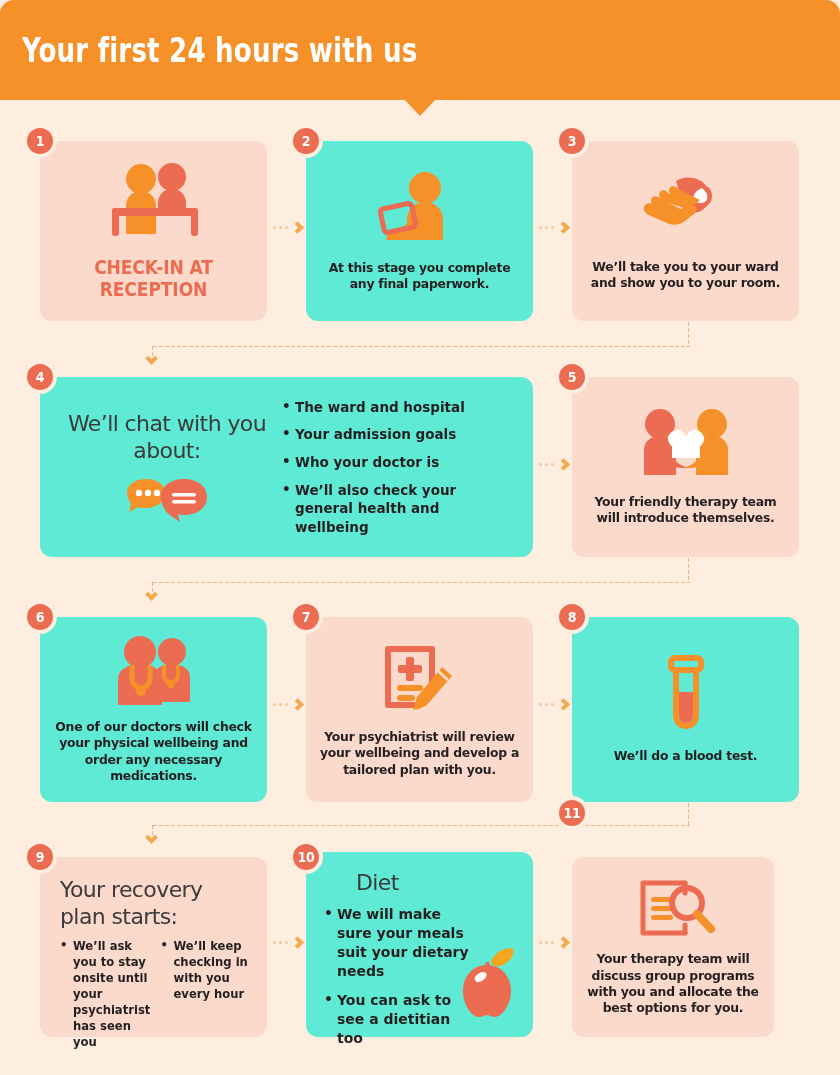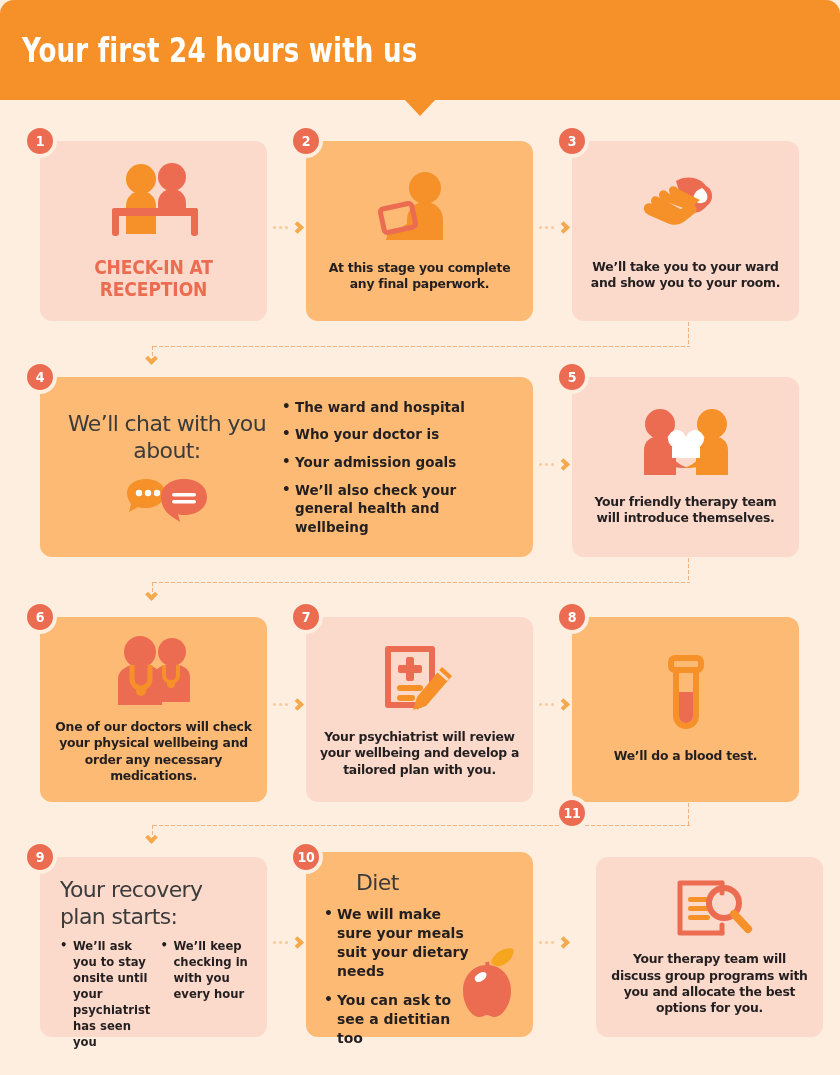--- a/index.html
+++ b/index.html
@@ -47,21 +47,21 @@
     border-top: 16px solid #F59128;
   }
 
   
   .board { position: absolute; left: 0; top: 100px; width: 840px; height: 975px; }
 
   .card {
     position: absolute;
     border-radius: 12px;
   }
-  .card.white { background: #fdba74; padding-left: 32px; }
+  .card.white { background: #5eead4; padding-left: 32px; }
   .card.peach { background: #FBD9CB; }
 
   .badge {
     position: absolute;
     width: 34px; height: 34px;
     border-radius: 50%;
     background: #EC6C52;
     border: 4px solid #FDEEDF;
     color: #FFFFFF;
     font-size: 14px;
@@ -258,22 +258,22 @@
             <circle cx="27" cy="18" r="3.2" fill="#FFFFFF"></circle>
             <circle cx="36" cy="18" r="3.2" fill="#FFFFFF"></circle>
             <path d="M40 22c0-11 10-18 23-18s23 7 23 18-10 18-23 18c-2 0-4 0-6-1l2 8-9-6c-6-4-10-11-10-19z" fill="#EC6C52"></path>
             <rect x="51" y="18" width="24" height="3.6" rx="1.8" fill="#FFFFFF"></rect>
             <rect x="51" y="25" width="24" height="3.6" rx="1.8" fill="#FFFFFF"></rect>
           </svg>
         </div>
       </div>
       <ul class="blist" style="flex:1; font-size:13.5px; line-height:1.38; padding-left:6px;">
         <li style="margin-bottom:9px;">The ward and hospital</li>
+        <li style="margin-bottom:9px;">Your admission goals</li>
         <li style="margin-bottom:9px;">Who your doctor is</li>
-        <li style="margin-bottom:9px;">Your admission goals</li>
         <li>We’ll also check your general health and wellbeing</li>
       </ul>
     </div>
   </div>
   <div class="badge" style="left:23px; top:260px;">4</div>
 
   <div class="harrow" style="left:539px; top:360px;">
     <span class="d"></span>
     <span class="d"></span>
     <span class="d"></span>
@@ -421,21 +421,21 @@
   </div>
   <div class="badge" style="left:289px; top:740px;">10</div>
 
   <div class="harrow" style="left:539px; top:838px;">
     <span class="d"></span>
     <span class="d"></span>
     <span class="d"></span>
     <span class="chev"></span>
   </div>
 
-  <div class="card peach" style="left:596px; top:757px; width:227px; height:180px;">
+  <div class="card peach" style="left:572px; top:757px; width:202px; height:180px;">
     <div class="card-body">
       <div class="icon-wrap" style="margin-bottom:12px;">
         <svg width="88" height="62" viewBox="0 0 88 62">
           <path d="M14 6h42M14 6v50M14 56h42" fill="none" stroke="#EC6C52" stroke-width="5" stroke-linecap="round"></path>
           <path d="M56 6v10M56 48v8" stroke="#EC6C52" stroke-width="5" stroke-linecap="round"></path>
           <rect x="22" y="20" width="22" height="5" rx="2.5" fill="#F59128"></rect>
           <rect x="22" y="29" width="22" height="5" rx="2.5" fill="#F59128"></rect>
           <rect x="22" y="38" width="22" height="5" rx="2.5" fill="#F59128"></rect>
           <circle cx="58" cy="26" r="15" fill="none" stroke="#EC6C52" stroke-width="6"></circle>
           <path d="M68 37l14 15" stroke="#F59128" stroke-width="8" stroke-linecap="round"></path>

